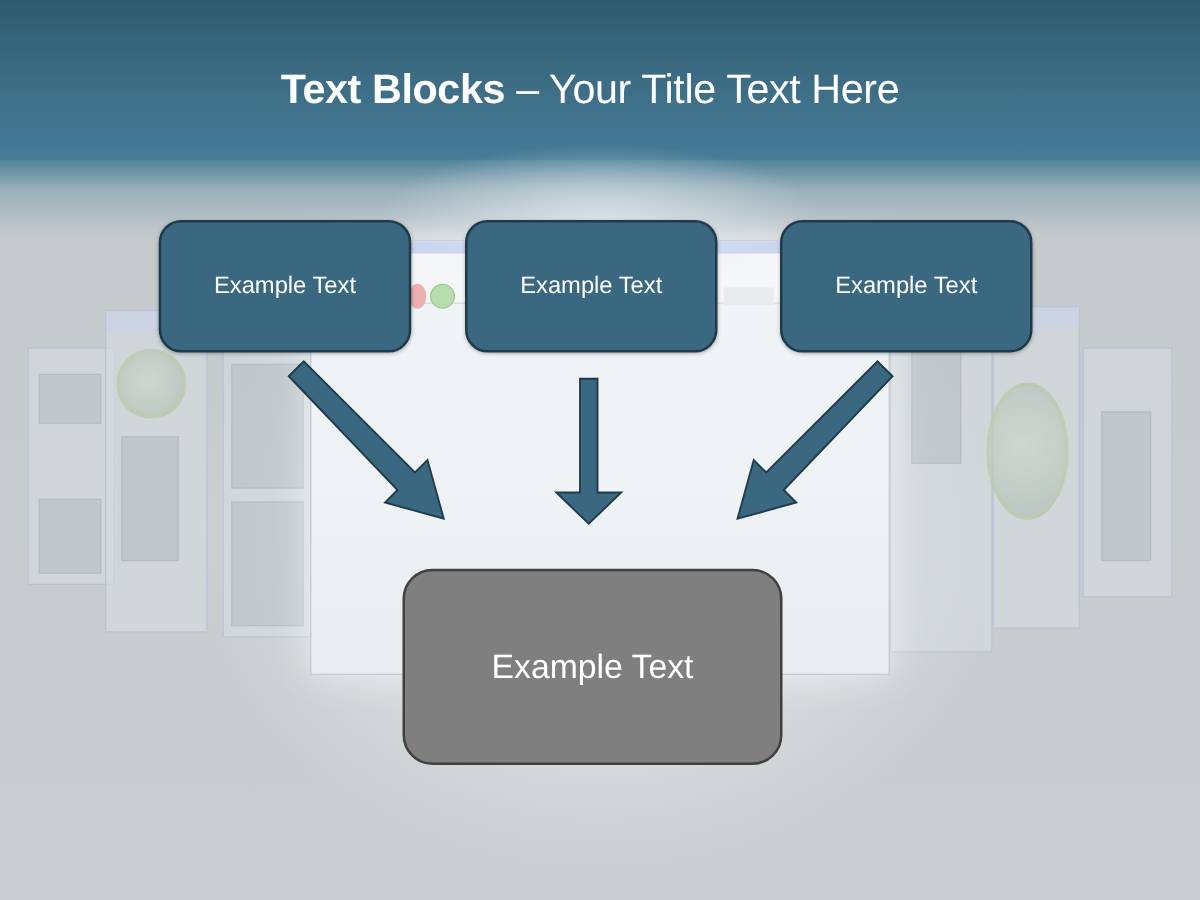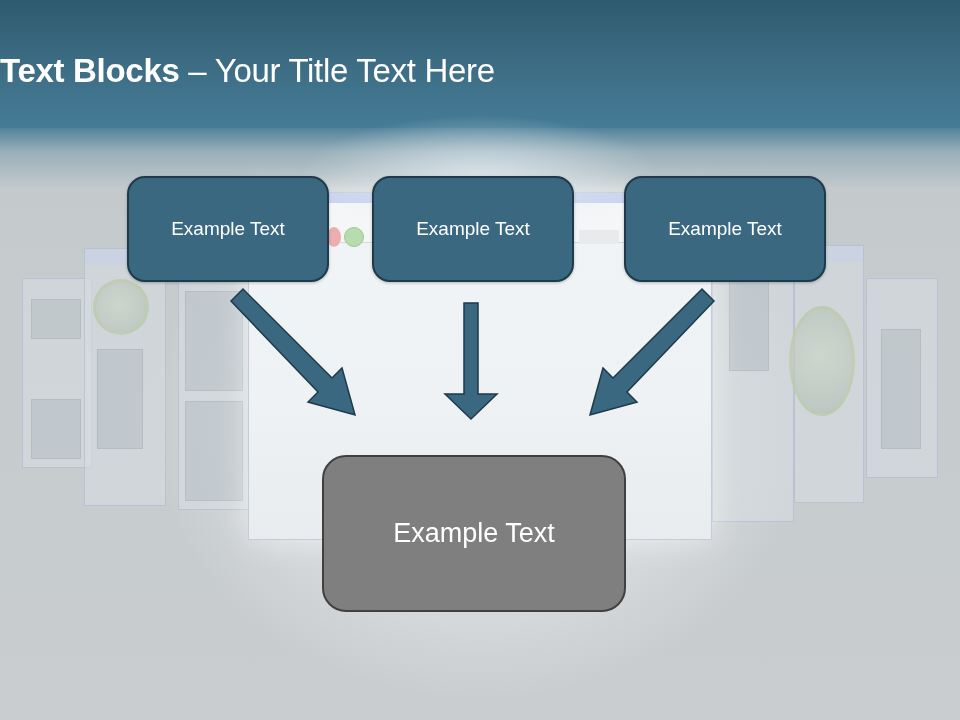--- a/index.html
+++ b/index.html
@@ -21,21 +21,21 @@
     }
     .header-fade {
       position: absolute; left: 0; top: 128px; width: 960px; height: 60px;
       background: linear-gradient(to bottom, rgba(70,124,151,0.9) 0%, rgba(120,155,172,0.55) 40%, rgba(196,202,205,0) 100%);
     }
     .header-glow {
       position: absolute; left: 300px; top: 115px; width: 360px; height: 120px;
       background: radial-gradient(ellipse at center, rgba(225,235,240,0.75) 0%, rgba(225,235,240,0) 70%);
     }
     .title {
-      position: absolute; left: 0; top: 52px; width: 944px; text-align: left;
+      position: absolute; left: 0; top: 52px; width: 944px; text-align: center;
       color: #ffffff; font-size: 33px; letter-spacing: -0.3px;
     }
     .title .bold { font-weight: bold; }
 
     
     .ghost {
       position: absolute; border: 1px solid rgba(170,180,210,0.6);
       background: rgba(215,222,226,0.55);
     }
     .ghost .bar { position: absolute; left: 0; top: 0; right: 0; height: 16px; background: rgba(200,210,235,0.6); }

